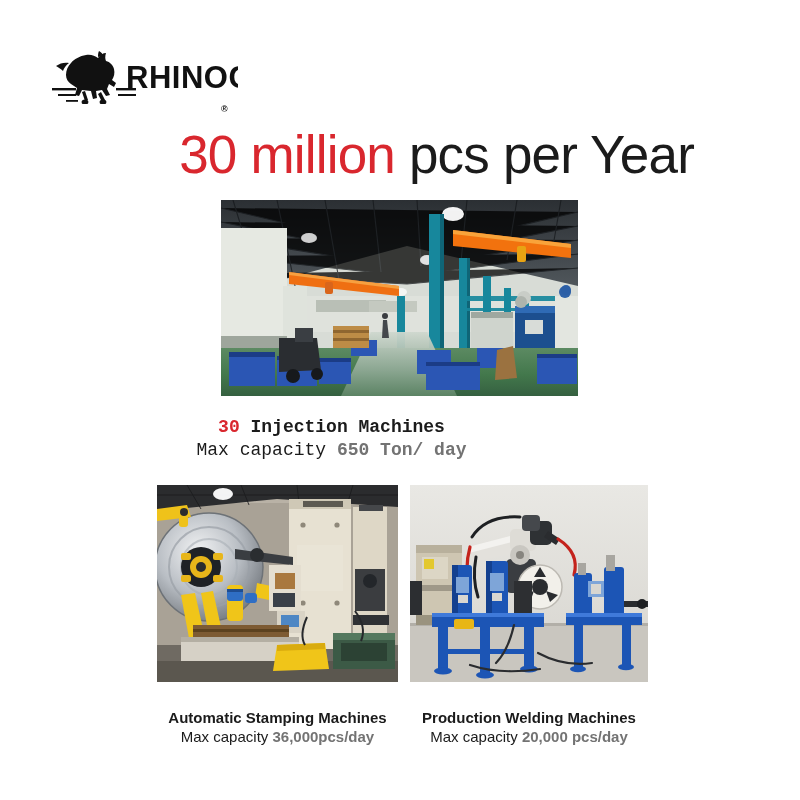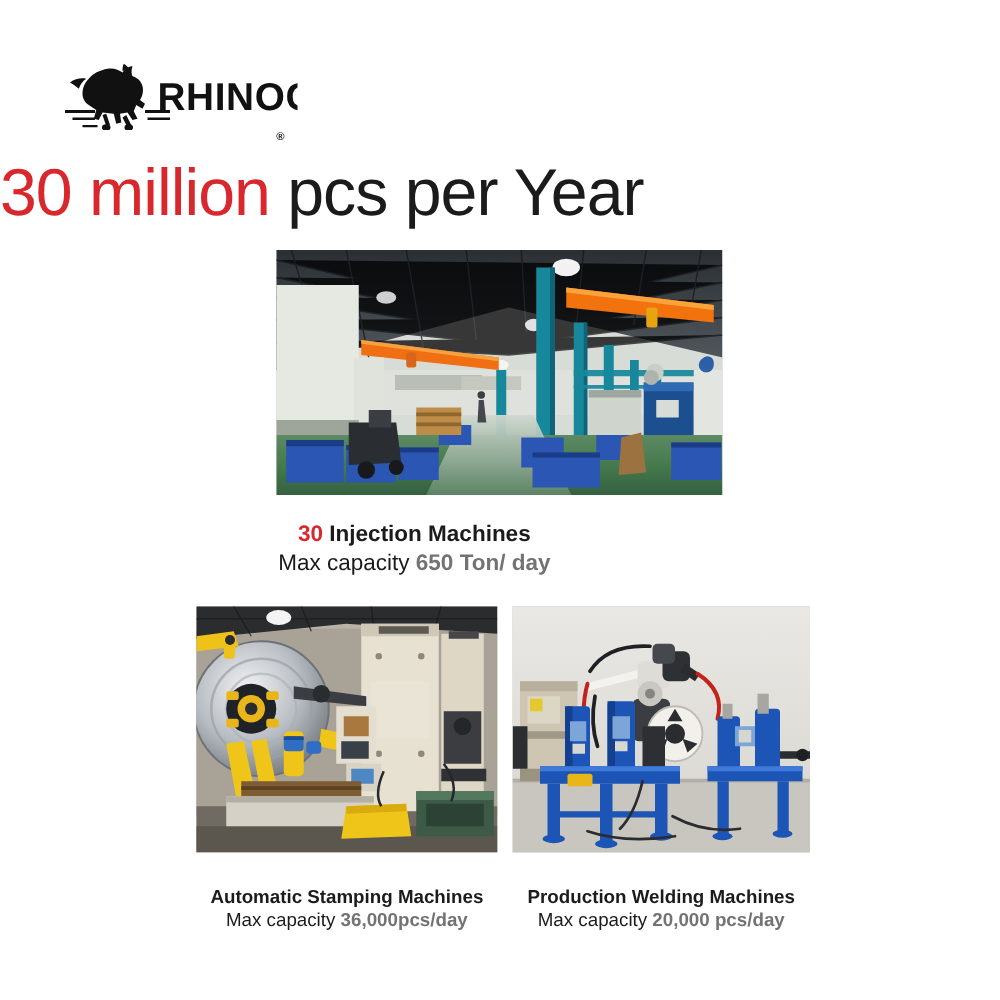--- a/index.html
+++ b/index.html
@@ -60,23 +60,23 @@
     font-weight: normal;
     letter-spacing: -0.4px;
     color: #1b1b1b;
     white-space: nowrap;
   }
 
   
   .statement {
     position: absolute;
     top: 126px;
-    left: 0;
+    left: 12px;
     width: 682px;
-    text-align: left;
+    text-align: right;
     font-size: 53px;
     letter-spacing: -0.8px;
     white-space: nowrap;
     line-height: 1.1;
   }
   .statement .accent {
     color: #d9272e;
   }
   .statement .plain {
     color: #1b1b1b;
@@ -134,20 +134,21 @@
   }
   .caption .val {
     color: #737373;
     font-weight: bold;
   }
 
   #caption-injection {
     left: 0;
     top: 416px;
     width: 663px;
+    font-family: Liberation Mono, monospace;
   }
   #caption-stamping {
     left: 157px;
     top: 708px;
     width: 241px;
   }
   #caption-welding {
     left: 410px;
     top: 708px;
     width: 238px;

